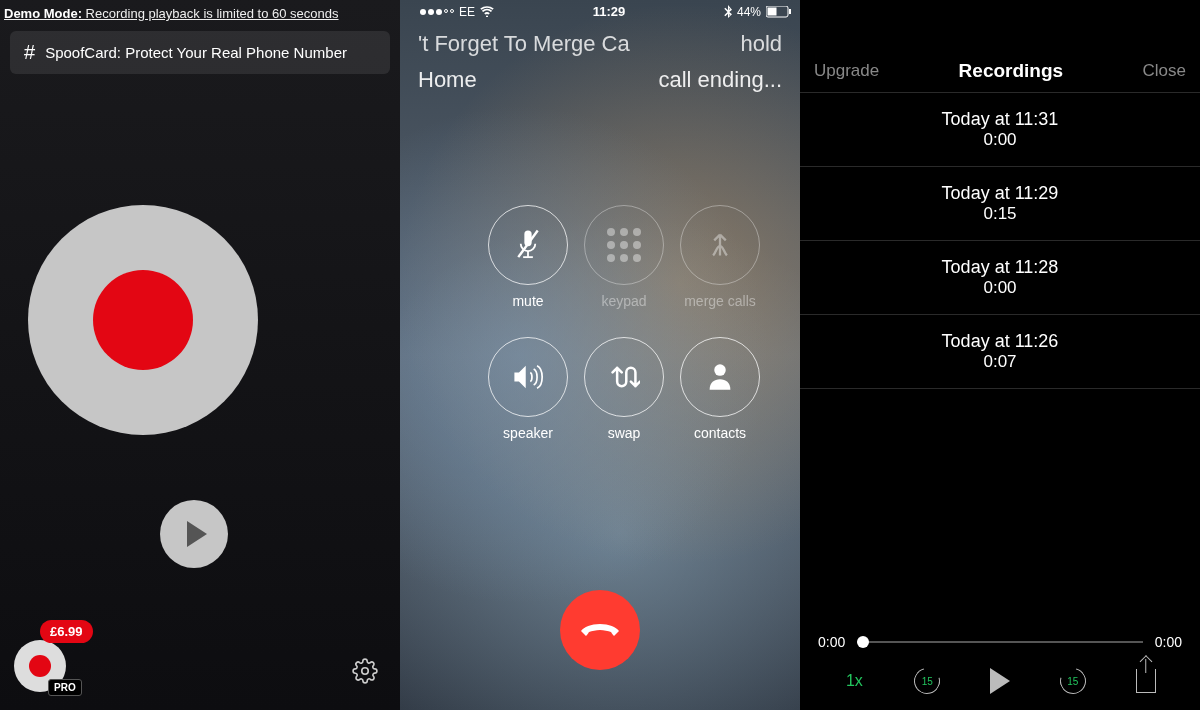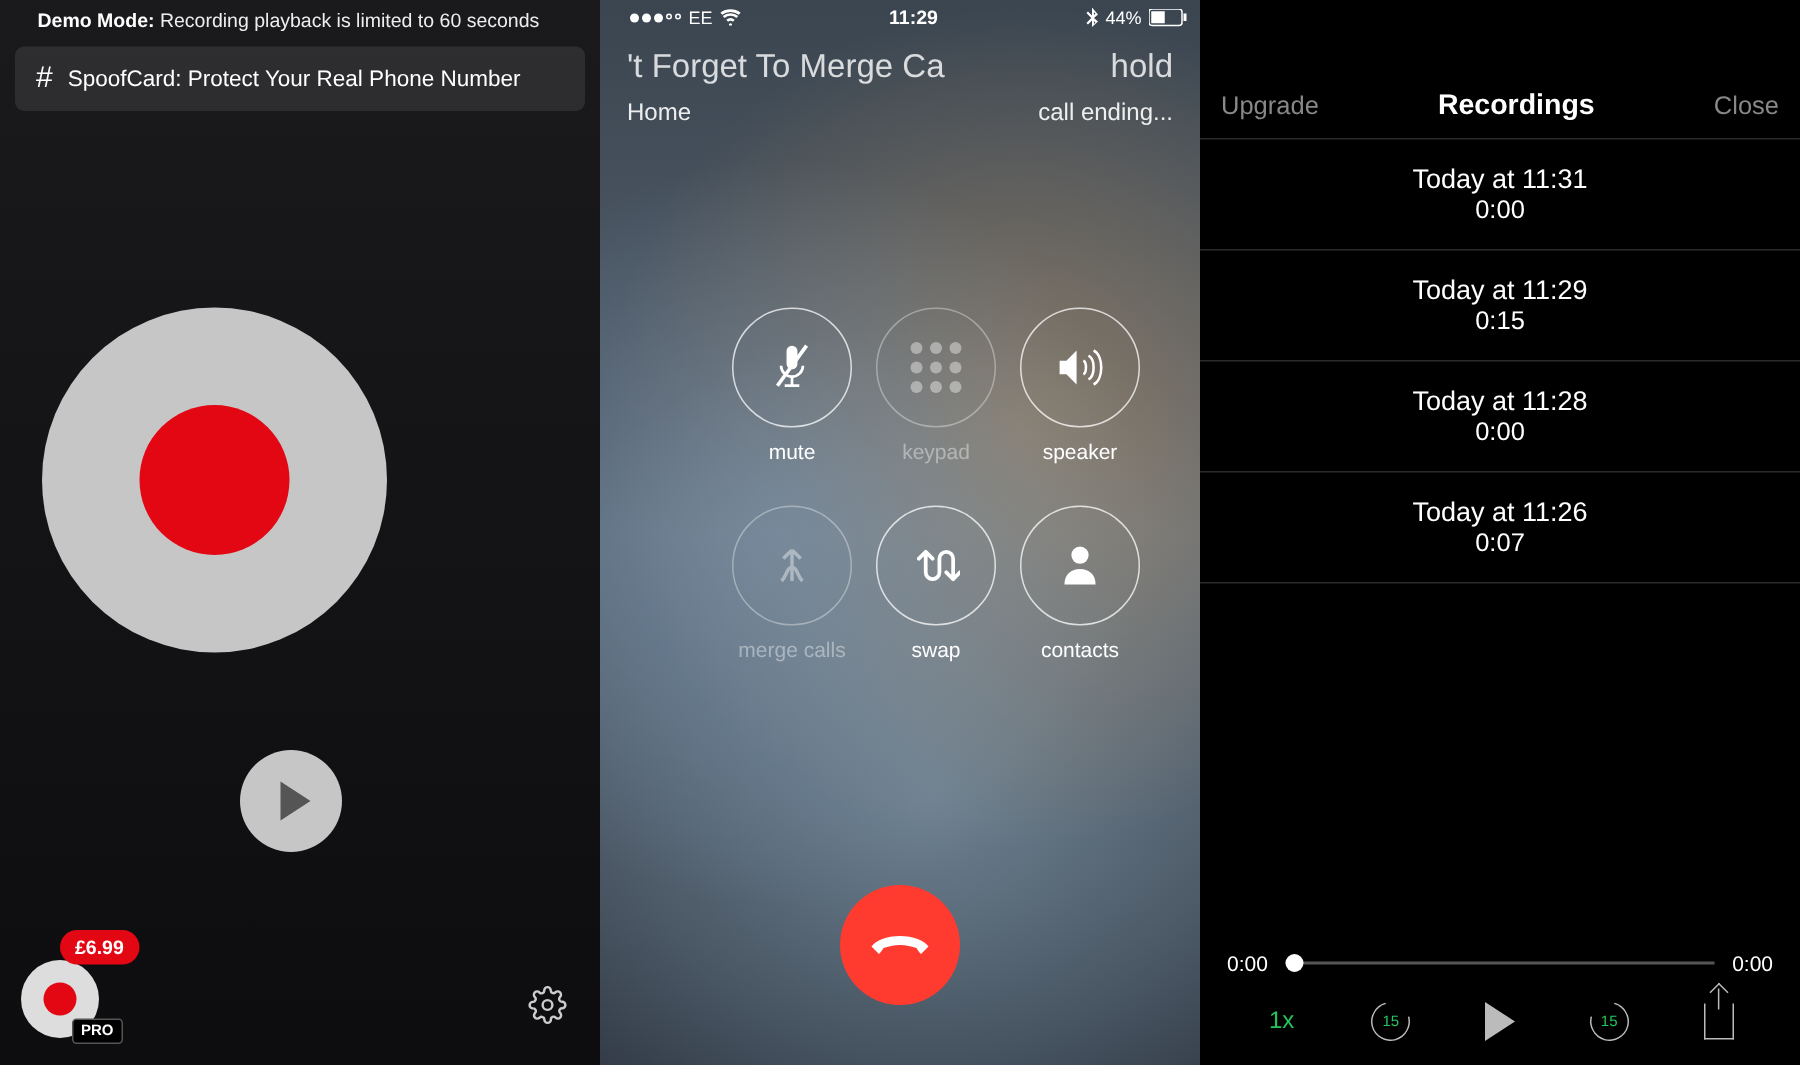--- a/index.html
+++ b/index.html
@@ -8,21 +8,21 @@
   height: 710px;
   display: flex;
   font-family: -apple-system, "Helvetica Neue", Helvetica, Arial, sans-serif;
   background: #000;
   overflow: hidden;
 }
 .panel { width: 400px; height: 710px; position: relative; color: #fff; }
 
 
 .p1 { background: linear-gradient(to bottom, #1a1a1d 0%, #0d0d10 100%); }
-.demo-bar { padding: 6px 25px; font-size: 13px; color: #eee; }
+.demo-bar { padding: 6px 4px; font-size: 13px; color: #eee; text-decoration: underline; }
 .demo-bar .bold { font-weight: 600; color: #fff; }
 .promo {
   margin: 4px 10px 0 10px;
   background: rgba(255,255,255,0.09);
   border-radius: 6px;
   padding: 10px 14px;
   display: flex;
   align-items: center;
   gap: 10px;
   font-size: 15px;
@@ -130,21 +130,21 @@
   font-size: 12px;
   color: #fff;
 }
 .status-left, .status-right { display: flex; align-items: center; gap: 5px; }
 .sig-dots { display: flex; gap: 2px; }
 .sig-dots span { width: 6px; height: 6px; border-radius: 50%; background: #fff; }
 .sig-dots span.off { border: 1px solid #fff; background: transparent; width: 4px; height: 4px; }
 .call-info { padding: 10px 18px 0 18px; }
 .call-row1 { display: flex; justify-content: space-between; font-size: 22px; color: rgba(255,255,255,0.8); }
 .call-row1 .clip { white-space: nowrap; overflow: hidden; max-width: 300px; }
-.call-row2 { display: flex; justify-content: space-between; font-size: 16px; color: rgba(255,255,255,0.9); margin-top: 10px; }
+.call-row2 { display: flex; justify-content: space-between; font-size: 22px; color: rgba(255,255,255,0.9); margin-top: 10px; }
 .call-grid {
   position: absolute;
   top: 205px;
   left: 0; right: 0;
   display: grid;
   grid-template-columns: repeat(3, 1fr);
   row-gap: 28px;
   padding: 0 32px;
   margin-left: 48px;
 }
@@ -316,36 +316,36 @@
             <span></span>
             <span></span>
             <span></span>
             <span></span>
             <span></span>
             <span></span>
           </div>
         </div>
       <div class="call-lbl">keypad</div>
     </div>
+    <div class="call-btn dim">
+      <div class="call-circ">
+          <svg width="28" height="30" viewBox="0 0 24 26" stroke="currentColor" stroke-width="2" fill="none">
+            <path d="M12 4v18M12 4l-5 5M12 4l5 5M6 22c3-3 3-8 6-8M18 22c-3-3-3-8-6-8"></path>
+          </svg>
+        </div>
+      <div class="call-lbl">merge calls</div>
+    </div>
     <div class="call-btn">
       <div class="call-circ">
           <svg width="34" height="28" viewBox="0 0 30 24" fill="#fff">
             <path d="M3 8h4l6-6v20l-6-6H3z"></path>
             <path d="M17 8c2 1 2 7 0 8M20 5c4 2 4 12 0 14M23 2c6 3 6 17 0 20" stroke="#fff" stroke-width="1.5" fill="none"></path>
           </svg>
         </div>
       <div class="call-lbl">speaker</div>
-    </div>
-    <div class="call-btn dim">
-      <div class="call-circ">
-          <svg width="28" height="30" viewBox="0 0 24 26" stroke="currentColor" stroke-width="2" fill="none">
-            <path d="M12 4v18M12 4l-5 5M12 4l5 5M6 22c3-3 3-8 6-8M18 22c-3-3-3-8-6-8"></path>
-          </svg>
-        </div>
-      <div class="call-lbl">merge calls</div>
     </div>
     <div class="call-btn">
       <div class="call-circ">
           <svg width="32" height="28" viewBox="0 0 28 24" stroke="#fff" stroke-width="2.2" fill="none">
             <path d="M8 4v12a4 4 0 008 0V8a4 4 0 018 0v12M8 4l-4 4M8 4l4 4M24 20l-4-4M24 20l4-4" stroke-linecap="round"></path>
           </svg>
         </div>
       <div class="call-lbl">swap</div>
     </div>
     <div class="call-btn">

